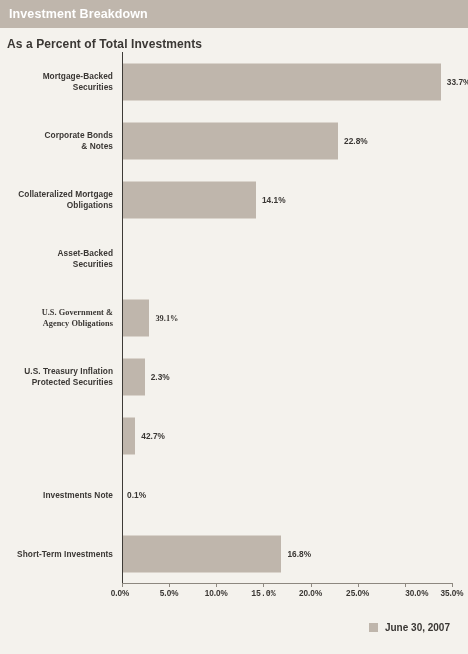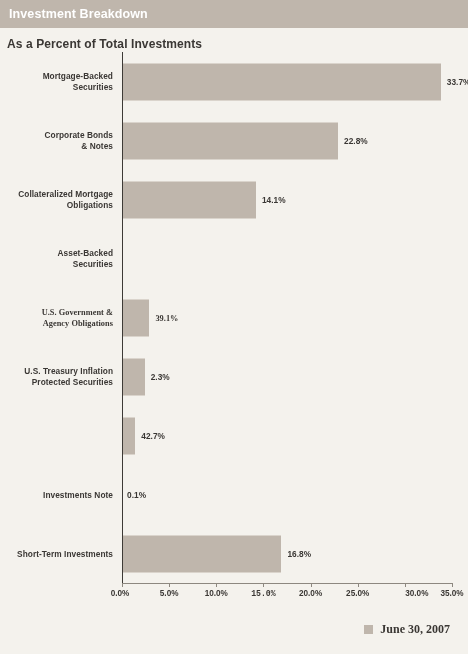--- a/index.html
+++ b/index.html
@@ -132,24 +132,23 @@
     display: flex;
     align-items: center;
   }
   #legend .swatch {
     width: 9px;
     height: 9px;
     background: #bfb6ac;
     margin-right: 7px;
   }
   #legend .legend-label {
-    font-size: 12px;
-    font-weight: bold;
-    color: #3a3734;
-    font-family: Liberation Serif, serif;
+    font-size: 10px;
+    font-weight: bold;
+    color: #3a3734;
   }
 </style>
 </head>
 <body>
 
 <div id="title-bar">
   <span class="title-text">Investment Breakdown</span>
 </div>
 
 <div id="subtitle">As a Percent of Total Investments</div>

